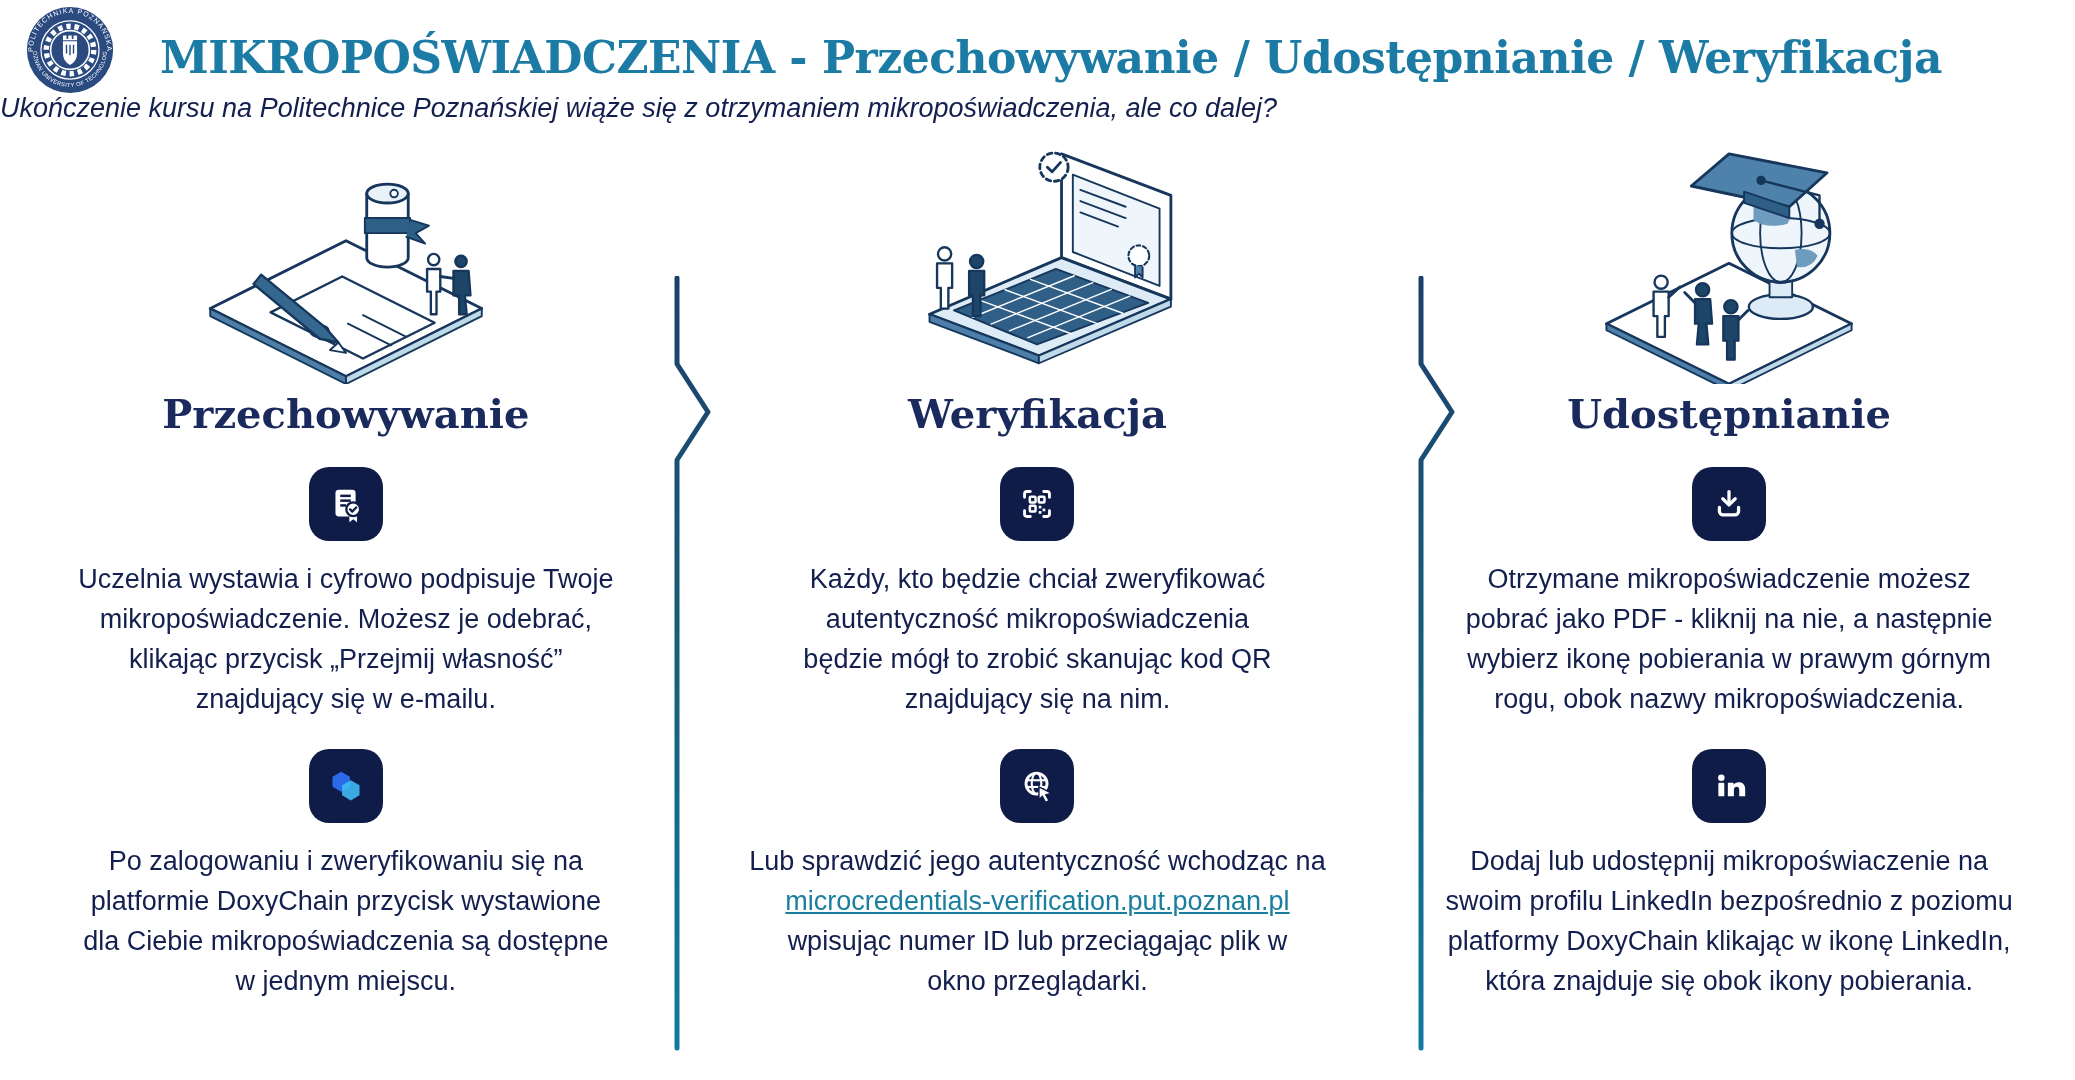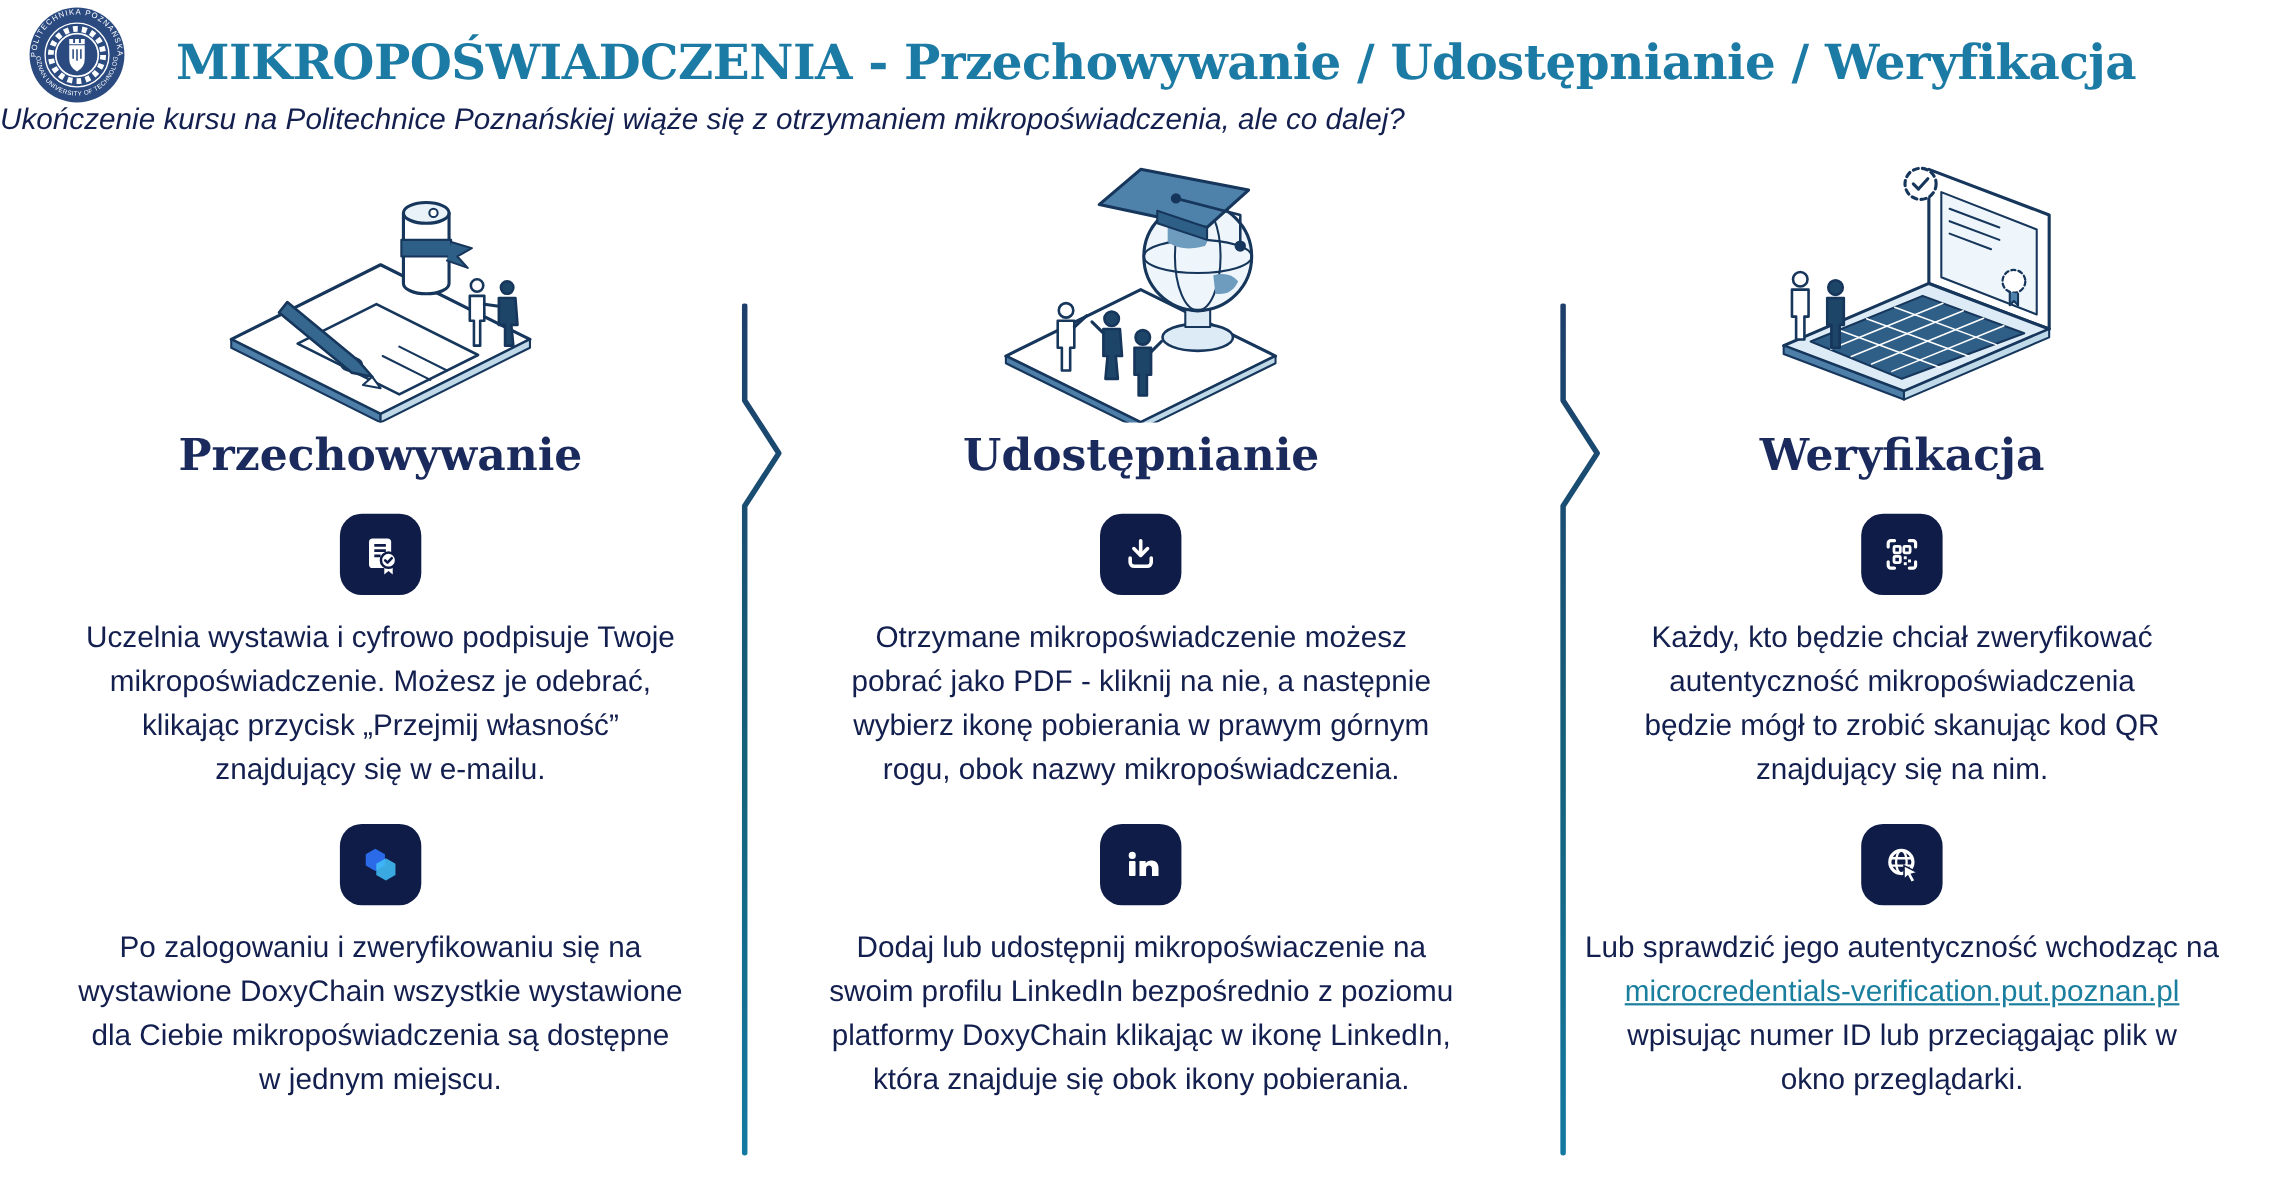--- a/index.html
+++ b/index.html
@@ -133,84 +133,23 @@
 klikając przycisk „Przejmij własność”
 znajdujący się w e-mailu.</p>
 
       <div class="icon-badge">
         <svg width="46" height="46" viewBox="0 0 48 48">
           <polygon points="19,9 28.1,14.25 28.1,24.75 19,30 9.9,24.75 9.9,14.25" fill="#2b6bea"></polygon>
           <polygon points="29,18 38.1,23.25 38.1,33.75 29,39 19.9,33.75 19.9,23.25" fill="#41bdf8" opacity="0.88"></polygon>
         </svg>
       </div>
       <p class="txt">Po zalogowaniu i zweryfikowaniu się na
-wystawione DoxyChain wszystkie wystawione
+platformie DoxyChain przycisk wystawione
 dla Ciebie mikropoświadczenia są dostępne
 w jednym miejscu.</p>
-    </section>
-
-    <section class="col">
-      <div class="illus">
-        <svg width="300" height="264" viewBox="0 0 300 280">
-          <g stroke="#16365c" stroke-width="3" stroke-linejoin="round" stroke-linecap="round">
-            <polygon points="150,152 280,216 150,280 20,216" fill="#ffffff"></polygon>
-            <polygon points="20,216 20,223 150,287 150,280" fill="#4d7fa8" stroke-width="2"></polygon>
-            <polygon points="280,216 280,223 150,287 150,280" fill="#bfd9e9" stroke-width="2"></polygon>
-            <ellipse cx="205" cy="198" rx="34" ry="13" fill="#dcebf5" stroke-width="2.5"></ellipse>
-            <path d="M193,168 h24 v20 h-24 z" fill="#dcebf5" stroke-width="2"></path>
-            <ellipse cx="205" cy="168" rx="12" ry="5" fill="#ffffff" stroke-width="2"></ellipse>
-            <circle cx="205" cy="120" r="52" fill="#eef6fb"></circle>
-            <ellipse cx="205" cy="120" rx="22" ry="52" fill="none" stroke-width="2"></ellipse>
-            <ellipse cx="205" cy="120" rx="52" ry="16" fill="none" stroke-width="2"></ellipse>
-            <path d="M176,92 q14,-10 28,-2 q16,8 8,20 q-22,6 -36,-4 z" fill="#6d9cbe" stroke="none"></path>
-            <path d="M220,138 q16,-4 24,6 q-6,14 -22,12 z" fill="#6d9cbe" stroke="none"></path>
-            <polygon points="150,36 254,56 214,92 110,70" fill="#4f82ab"></polygon>
-            <polygon points="166,76 214,92 214,104 166,88" fill="#2e5f86" stroke-width="2"></polygon>
-            <circle cx="184" cy="64" r="3.5" fill="#16365c"></circle>
-            <path d="M184,64 L246,80 L246,106" fill="none" stroke-width="2.5"></path>
-            <circle cx="246" cy="110" r="4" fill="#16365c"></circle>
-            <circle cx="78" cy="172" r="7" fill="#ffffff" stroke-width="2.5"></circle>
-            <path d="M70,182 L86,182 L86,208 L82,208 L82,230 L74,230 L74,208 L70,208 Z" fill="#ffffff" stroke-width="2.5"></path>
-            <line x1="86" y1="188" x2="98" y2="177" stroke-width="3"></line>
-            <circle cx="122" cy="180" r="7" fill="#1d4568" stroke-width="2.5"></circle>
-            <path d="M114,190 L130,190 L132,216 L126,216 L128,238 L116,238 L118,216 L114,216 Z" fill="#1d4568" stroke-width="2.5"></path>
-            <line x1="114" y1="194" x2="103" y2="183" stroke-width="3"></line>
-            <circle cx="152" cy="198" r="7" fill="#1d4568" stroke-width="2.5"></circle>
-            <path d="M144,208 L160,208 L160,234 L156,234 L156,254 L148,254 L148,234 L144,234 Z" fill="#1d4568" stroke-width="2.5"></path>
-            <line x1="160" y1="212" x2="170" y2="202" stroke-width="3"></line>
-          </g>
-        </svg>
-      </div>
-      <h2 class="col-heading">Udostępnianie</h2>
-
-      <div class="icon-badge">
-        <svg width="46" height="46" viewBox="0 0 48 48">
-          <g stroke="#ffffff" stroke-width="3.4" fill="none" stroke-linecap="round" stroke-linejoin="round">
-            <path d="M24,11 v13.5"></path>
-            <path d="M17.5,18.5 L24,25 L30.5,18.5"></path>
-            <path d="M14,27.5 v4 a3.8,3.8 0 0 0 3.8,3.8 h12.4 a3.8,3.8 0 0 0 3.8,-3.8 v-4"></path>
-          </g>
-        </svg>
-      </div>
-      <p class="txt">Otrzymane mikropoświadczenie możesz
-pobrać jako PDF - kliknij na nie, a następnie
-wybierz ikonę pobierania w prawym górnym
-rogu, obok nazwy mikropoświadczenia.</p>
-
-      <div class="icon-badge">
-        <svg width="46" height="46" viewBox="0 0 48 48">
-          <circle cx="16" cy="15.3" r="3.4" fill="#ffffff"></circle>
-          <rect x="12.9" y="20.6" width="6.2" height="14.2" rx="1" fill="#ffffff"></rect>
-          <path d="M22.8,20.6 h5.9 v2.2 c1,-1.5 2.9,-2.7 5.6,-2.7 c4.3,0 6.6,2.8 6.6,7.4 v7.3 h-6.2 v-6.5 c0,-2.1 -0.9,-3.4 -2.7,-3.4 c-1.8,0 -2.9,1.3 -2.9,3.4 v6.5 h-6.3 z" fill="#ffffff"></path>
-        </svg>
-      </div>
-      <p class="txt">Dodaj lub udostępnij mikropoświaczenie na
-swoim profilu LinkedIn bezpośrednio z poziomu
-platformy DoxyChain klikając w ikonę LinkedIn,
-która znajduje się obok ikony pobierania.</p>
     </section>
 
     <section class="col">
       <div class="illus">
         <svg width="300" height="264" viewBox="0 0 300 280">
           <g stroke="#16365c" stroke-width="3" stroke-linejoin="round" stroke-linecap="round">
             <polygon points="176,36 292,80 292,190 176,146" fill="#ffffff"></polygon>
             <polygon points="188,58 280,94 280,176 188,140" fill="#eef6fb" stroke-width="2"></polygon>
             <line x1="196" y1="74" x2="244" y2="92" stroke-width="2"></line>
             <line x1="196" y1="86" x2="244" y2="104" stroke-width="2"></line>
@@ -272,14 +211,75 @@
           <line x1="13" y1="25" x2="34" y2="25" stroke="#ffffff" stroke-width="2.2"></line>
           <path d="M26,25 L39,31.5 L33.2,33.2 L36.6,39.2 L32.8,41 L29.6,34.8 L26,38 Z" fill="#ffffff" stroke="#0f1c47" stroke-width="1.5"></path>
         </svg>
       </div>
       <p class="txt"><span>Lub sprawdzić jego autentyczność wchodząc na
 </span><a class="link" href="microcredentials-verification.put.poznan.pl">microcredentials-verification.put.poznan.pl</a><span>
 wpisując numer ID lub przeciągając plik w
 okno przeglądarki.</span></p>
     </section>
 
+    <section class="col">
+      <div class="illus">
+        <svg width="300" height="264" viewBox="0 0 300 280">
+          <g stroke="#16365c" stroke-width="3" stroke-linejoin="round" stroke-linecap="round">
+            <polygon points="150,152 280,216 150,280 20,216" fill="#ffffff"></polygon>
+            <polygon points="20,216 20,223 150,287 150,280" fill="#4d7fa8" stroke-width="2"></polygon>
+            <polygon points="280,216 280,223 150,287 150,280" fill="#bfd9e9" stroke-width="2"></polygon>
+            <ellipse cx="205" cy="198" rx="34" ry="13" fill="#dcebf5" stroke-width="2.5"></ellipse>
+            <path d="M193,168 h24 v20 h-24 z" fill="#dcebf5" stroke-width="2"></path>
+            <ellipse cx="205" cy="168" rx="12" ry="5" fill="#ffffff" stroke-width="2"></ellipse>
+            <circle cx="205" cy="120" r="52" fill="#eef6fb"></circle>
+            <ellipse cx="205" cy="120" rx="22" ry="52" fill="none" stroke-width="2"></ellipse>
+            <ellipse cx="205" cy="120" rx="52" ry="16" fill="none" stroke-width="2"></ellipse>
+            <path d="M176,92 q14,-10 28,-2 q16,8 8,20 q-22,6 -36,-4 z" fill="#6d9cbe" stroke="none"></path>
+            <path d="M220,138 q16,-4 24,6 q-6,14 -22,12 z" fill="#6d9cbe" stroke="none"></path>
+            <polygon points="150,36 254,56 214,92 110,70" fill="#4f82ab"></polygon>
+            <polygon points="166,76 214,92 214,104 166,88" fill="#2e5f86" stroke-width="2"></polygon>
+            <circle cx="184" cy="64" r="3.5" fill="#16365c"></circle>
+            <path d="M184,64 L246,80 L246,106" fill="none" stroke-width="2.5"></path>
+            <circle cx="246" cy="110" r="4" fill="#16365c"></circle>
+            <circle cx="78" cy="172" r="7" fill="#ffffff" stroke-width="2.5"></circle>
+            <path d="M70,182 L86,182 L86,208 L82,208 L82,230 L74,230 L74,208 L70,208 Z" fill="#ffffff" stroke-width="2.5"></path>
+            <line x1="86" y1="188" x2="98" y2="177" stroke-width="3"></line>
+            <circle cx="122" cy="180" r="7" fill="#1d4568" stroke-width="2.5"></circle>
+            <path d="M114,190 L130,190 L132,216 L126,216 L128,238 L116,238 L118,216 L114,216 Z" fill="#1d4568" stroke-width="2.5"></path>
+            <line x1="114" y1="194" x2="103" y2="183" stroke-width="3"></line>
+            <circle cx="152" cy="198" r="7" fill="#1d4568" stroke-width="2.5"></circle>
+            <path d="M144,208 L160,208 L160,234 L156,234 L156,254 L148,254 L148,234 L144,234 Z" fill="#1d4568" stroke-width="2.5"></path>
+            <line x1="160" y1="212" x2="170" y2="202" stroke-width="3"></line>
+          </g>
+        </svg>
+      </div>
+      <h2 class="col-heading">Udostępnianie</h2>
+
+      <div class="icon-badge">
+        <svg width="46" height="46" viewBox="0 0 48 48">
+          <g stroke="#ffffff" stroke-width="3.4" fill="none" stroke-linecap="round" stroke-linejoin="round">
+            <path d="M24,11 v13.5"></path>
+            <path d="M17.5,18.5 L24,25 L30.5,18.5"></path>
+            <path d="M14,27.5 v4 a3.8,3.8 0 0 0 3.8,3.8 h12.4 a3.8,3.8 0 0 0 3.8,-3.8 v-4"></path>
+          </g>
+        </svg>
+      </div>
+      <p class="txt">Otrzymane mikropoświadczenie możesz
+pobrać jako PDF - kliknij na nie, a następnie
+wybierz ikonę pobierania w prawym górnym
+rogu, obok nazwy mikropoświadczenia.</p>
+
+      <div class="icon-badge">
+        <svg width="46" height="46" viewBox="0 0 48 48">
+          <circle cx="16" cy="15.3" r="3.4" fill="#ffffff"></circle>
+          <rect x="12.9" y="20.6" width="6.2" height="14.2" rx="1" fill="#ffffff"></rect>
+          <path d="M22.8,20.6 h5.9 v2.2 c1,-1.5 2.9,-2.7 5.6,-2.7 c4.3,0 6.6,2.8 6.6,7.4 v7.3 h-6.2 v-6.5 c0,-2.1 -0.9,-3.4 -2.7,-3.4 c-1.8,0 -2.9,1.3 -2.9,3.4 v6.5 h-6.3 z" fill="#ffffff"></path>
+        </svg>
+      </div>
+      <p class="txt">Dodaj lub udostępnij mikropoświaczenie na
+swoim profilu LinkedIn bezpośrednio z poziomu
+platformy DoxyChain klikając w ikonę LinkedIn,
+która znajduje się obok ikony pobierania.</p>
+    </section>
+
   </div>
 </div>
 
 </body></html>

